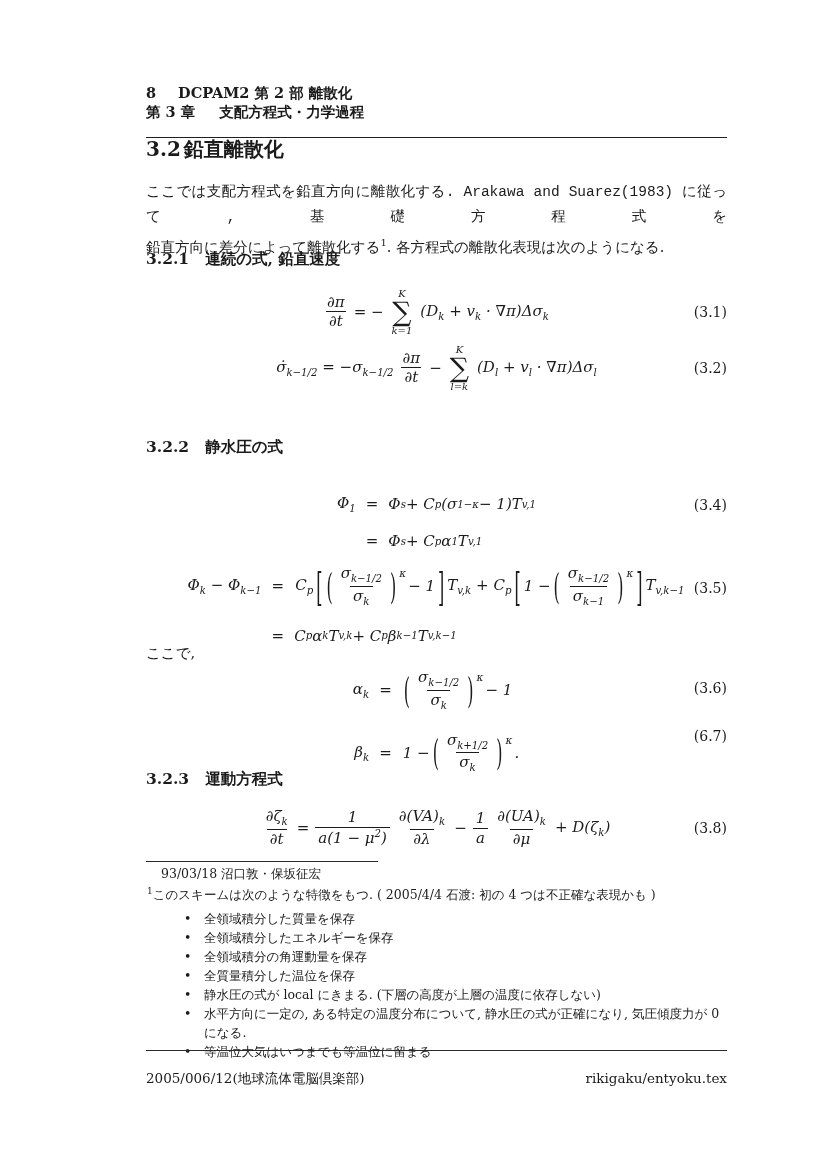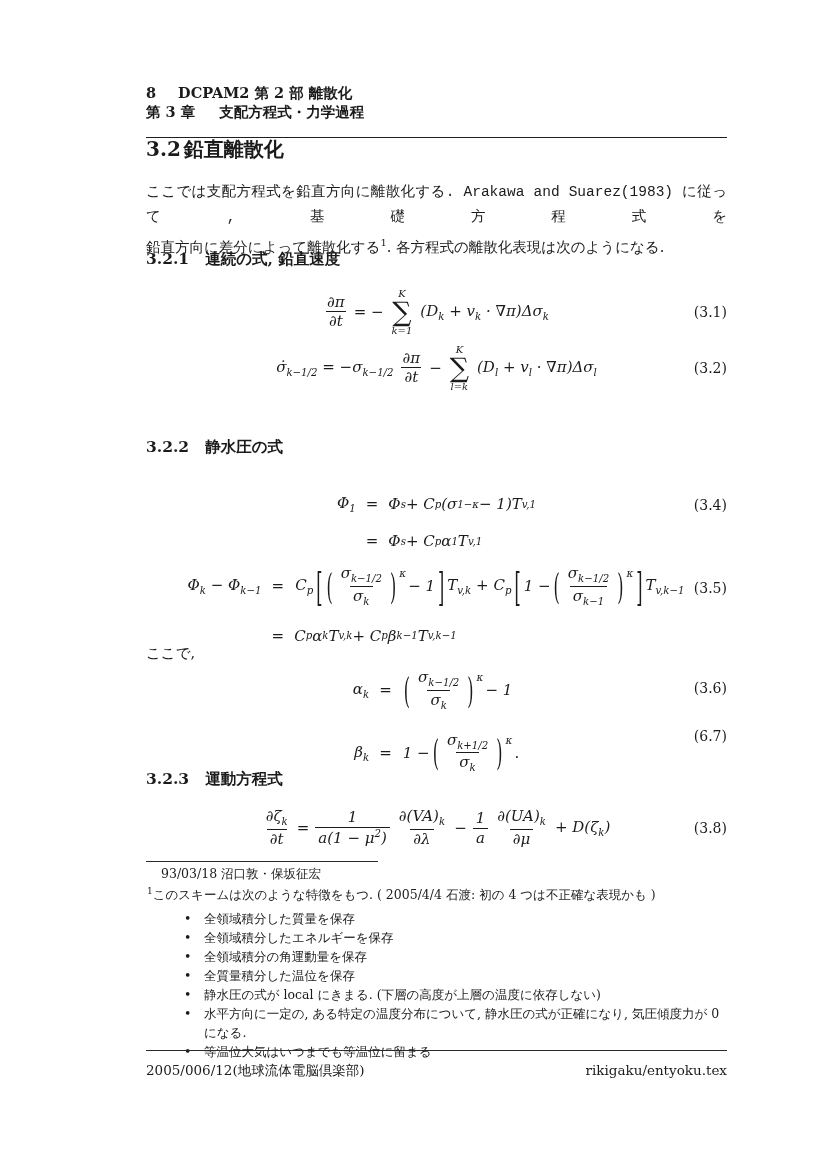--- a/index.html
+++ b/index.html
@@ -61,21 +61,21 @@
   .footnote { top:861px; font-size:12.5px; }
   .fn-rule { width:232px; border-top:1px solid #2a2a2a; height:0; margin-bottom:3px; }
   .fn-history { margin-left:15px; line-height:17px; }
   .fn-note { margin-left:1px; line-height:18px; }
   .fn-note sup { font-size:9px; vertical-align:super; }
   .fn-list { margin:5px 0 0 0; padding:0; list-style:none; }
   .fn-list li { display:flex; margin-left:38px; line-height:19px; }
   .blt { width:20px; flex:0 0 20px; }
 
   
-  .footer { top:1050px; border-top:1px solid #2a2a2a; padding-top:11px;
+  .footer { top:1050px; border-top:1px solid #2a2a2a; padding-top:19px;
     display:flex; justify-content:space-between; font-size:13.5px; }
 </style>
 </head>
 <body>
 
 <div class="page">
 
   <div class="blk header">
     <div>
       <span>8</span><span class="hgap-l">DCPAM2 第 2 部 離散化</span>

